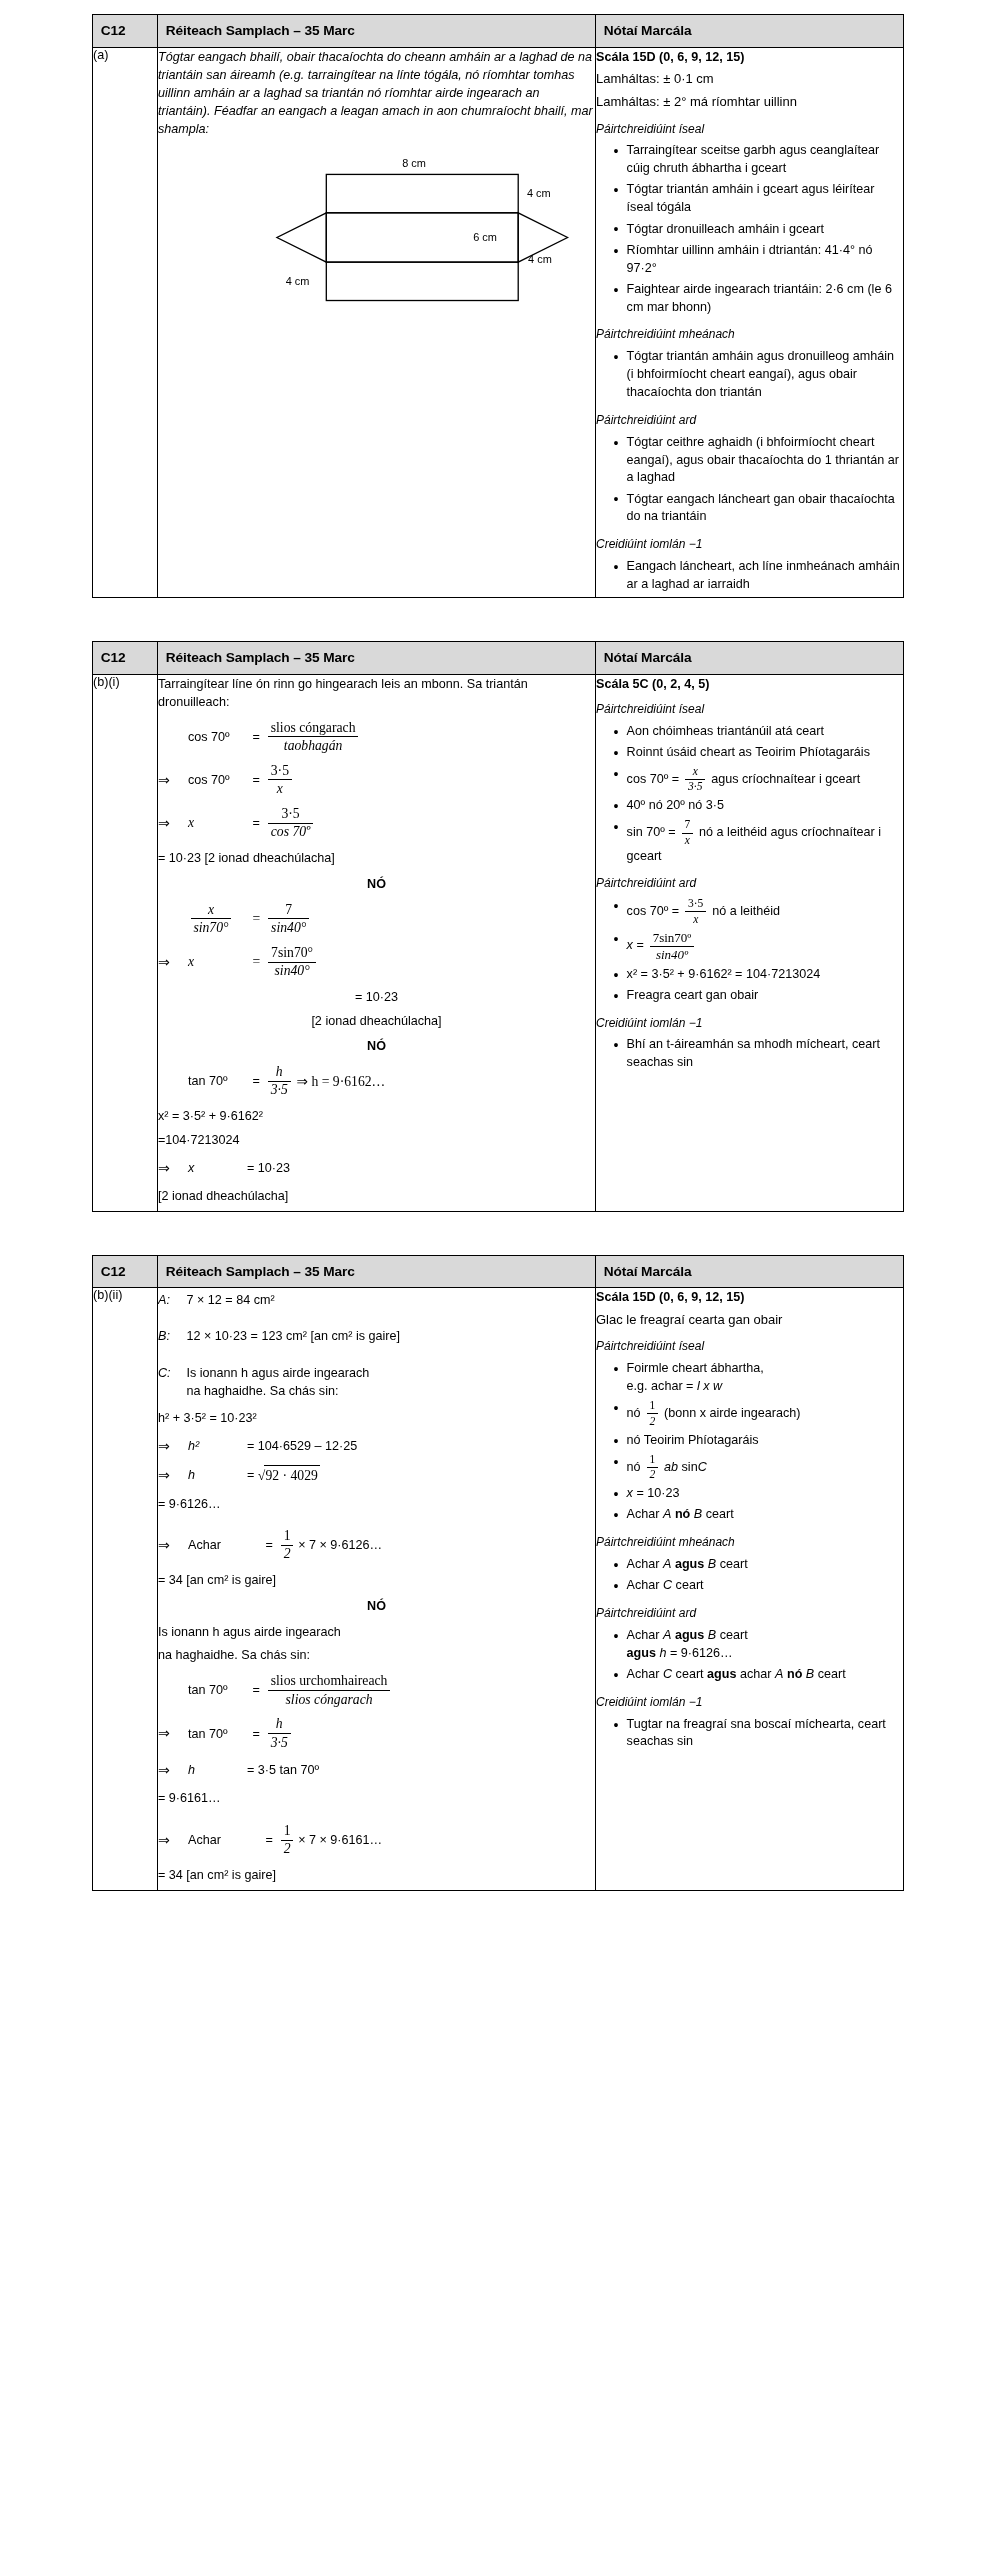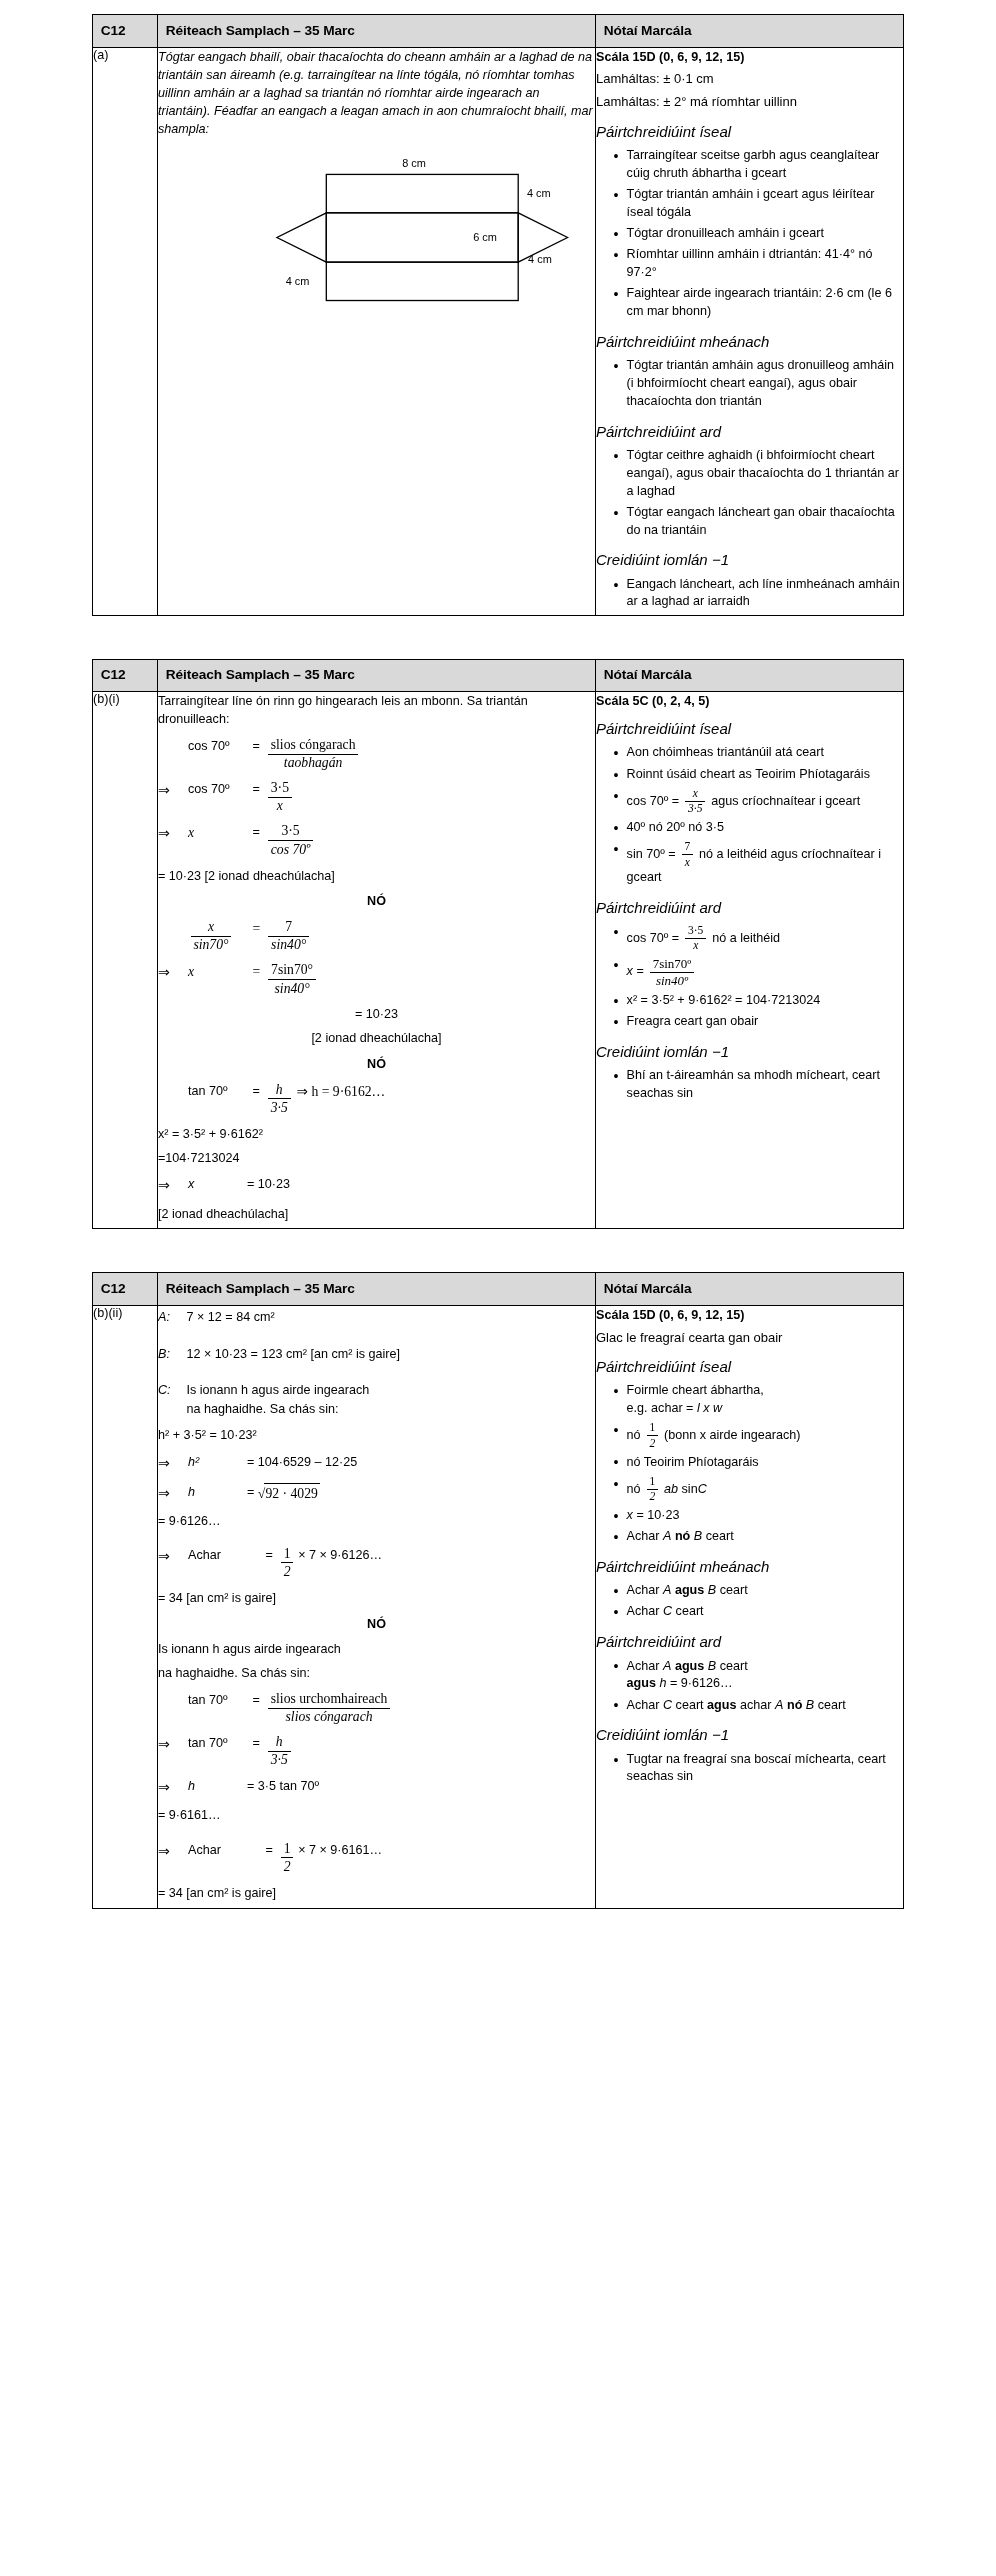--- a/index.html
+++ b/index.html
@@ -58,37 +58,37 @@
     font-size:12.6px;
     line-height:1.42;
   }
   ul.b>li:before{
     content:"\2022";
     position:absolute;
     left:-1.1px;
     top:-1.1px;
     font-size:14.2px;
   }
-  .sect{font-style:italic;font-size:15px;margin:8.8px 0 4.4px 0;}
+  .sect{font-style:italic;font-size:12px;margin:8.8px 0 4.4px 0;}
   .sect.first{margin-top:7.7px;}
   .plain{font-size:13px;margin:4.4px 0 0 0;line-height:1.42;}
 
   
   .math{font-family:"Liberation Serif", serif;font-size:13.7px;}
   .mathsans{font-family:"Liberation Sans", sans-serif;font-size:12.6px;}
   .frac{
     display:inline-block;
     vertical-align:middle;
     text-align:center;
     margin:0 2.7px;
     line-height:1.18;
   }
   .frac .num{display:block;padding:0 2.7px 0.5px 2.7px;}
   .frac .den{display:block;border-top:1.1px solid #000;padding:0.5px 2.7px 0 2.7px;font-style:italic;}
-  .eqrow{display:flex;align-items:flex-start;margin:8.8px 0;}
+  .eqrow{display:flex;align-items:center;margin:8.8px 0;}
   .eqrow .imp{width:30px;flex:0 0 30px;font-family:"Liberation Serif",serif;font-size:14.2px;}
   .eqrow .lhs{flex:0 0 auto;min-width:59px;}
   .eqrow .eqs{flex:0 0 auto;padding:0 5.5px;}
   .eqrow .rhs{flex:1 1 auto;}
   .ctr{text-align:center;}
   .no{font-weight:bold;text-align:center;font-size:12.6px;margin:7.7px 0;}
   .rad{border-top:1.1px solid #000;padding:0 2.2px 0 1.1px;display:inline-block;margin-left:-1.1px;}
 
   
   .diagwrap{margin:8.8px 0 3.3px 0;text-align:right;}

